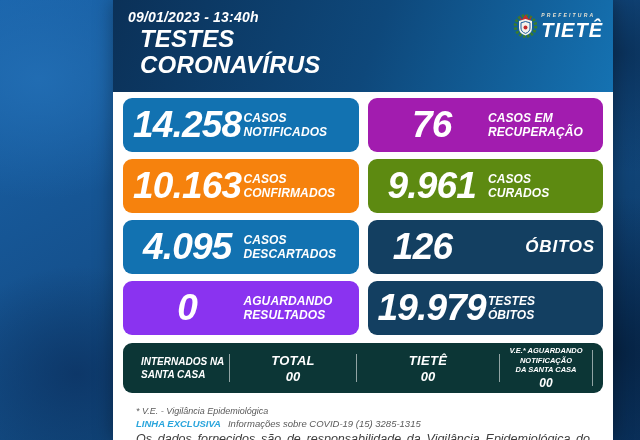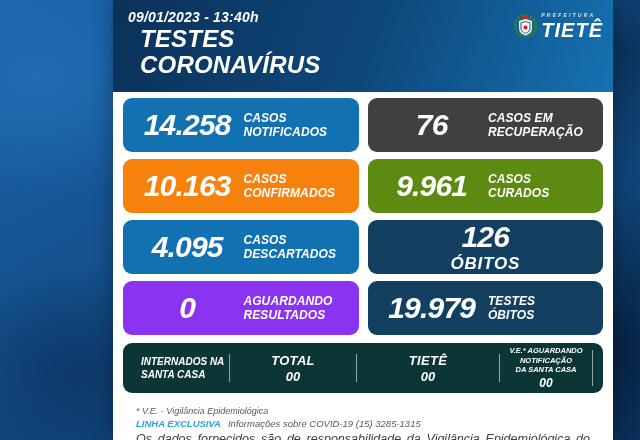--- a/index.html
+++ b/index.html
@@ -32,21 +32,21 @@
   .logo-text { display:flex; flex-direction:column; line-height:1; }
   .logo-small { font-size:5px; font-weight:700; letter-spacing:2.2px; color:#e8e2d2; margin-bottom:2px; }
   .logo-city { font-size:20px; font-weight:800; color:#fff; letter-spacing:1px; }
   
   .body { flex:1; background:#ffffff; padding:6px 10px 0 10px; display:flex; flex-direction:column; }
   .stats-grid { display:grid; grid-template-columns:1fr 1fr; gap:7px 9px; }
   .stat {
     height:54px; border-radius:9px; display:flex; align-items:center;
     color:#fff; padding:0 8px; overflow:hidden;
   }
-  .stat-value { flex:1.05; text-align:center; font-size:30px; font-weight:800; letter-spacing:-.8px; white-space:nowrap; }
+  .stat-value { flex:1.05; text-align:center; font-size:37px; font-weight:800; letter-spacing:-.8px; white-space:nowrap; }
   .stat-label { flex:1; font-size:12px; font-weight:700; line-height:1.2; letter-spacing:.1px; }
   .stat.single .stat-value { flex:.75; }
   .stat.single .stat-label { font-size:17px; letter-spacing:.8px;text-align:right; }
   
   .table-panel {
     margin-top:8px; border-radius:9px; height:50px;
     display:flex; align-items:center; color:#fff; padding:0 10px 0 2px;
   }
   .tp-sep { width:1px; height:28px; background:rgba(255,255,255,.55); flex:0 0 1px; }
   .tp-sep.tall { height:36px; }
@@ -100,21 +100,21 @@
     <div class="stats-grid">
 
       <div class="stat" style="background: rgb(18, 114, 177);">
         <span class="stat-value">14.258</span>
         <span class="stat-label">
           <div>CASOS</div>
           <div>NOTIFICADOS</div>
         </span>
       </div>
 
-      <div class="stat" style="background: #404040;">
+      <div class="stat" style="background: #a21caf;">
         <span class="stat-value">76</span>
         <span class="stat-label">
           <div>CASOS EM</div>
           <div>RECUPERAÇÃO</div>
         </span>
       </div>
 
       <div class="stat" style="background: rgb(246, 130, 13);">
         <span class="stat-value">10.163</span>
         <span class="stat-label">
@@ -132,21 +132,21 @@
       </div>
 
       <div class="stat" style="background: rgb(18, 114, 177);">
         <span class="stat-value">4.095</span>
         <span class="stat-label">
           <div>CASOS</div>
           <div>DESCARTADOS</div>
         </span>
       </div>
 
-      <div class="stat single" style="background: rgb(19, 63, 97); flex-direction: column;">
+      <div class="stat single" style="background: rgb(19, 63, 97);">
         <span class="stat-value">126</span>
         <span class="stat-label">
           <div>ÓBITOS</div>
         </span>
       </div>
 
       <div class="stat" style="background: rgb(138, 51, 240);">
         <span class="stat-value">0</span>
         <span class="stat-label">
           <div>AGUARDANDO</div>

